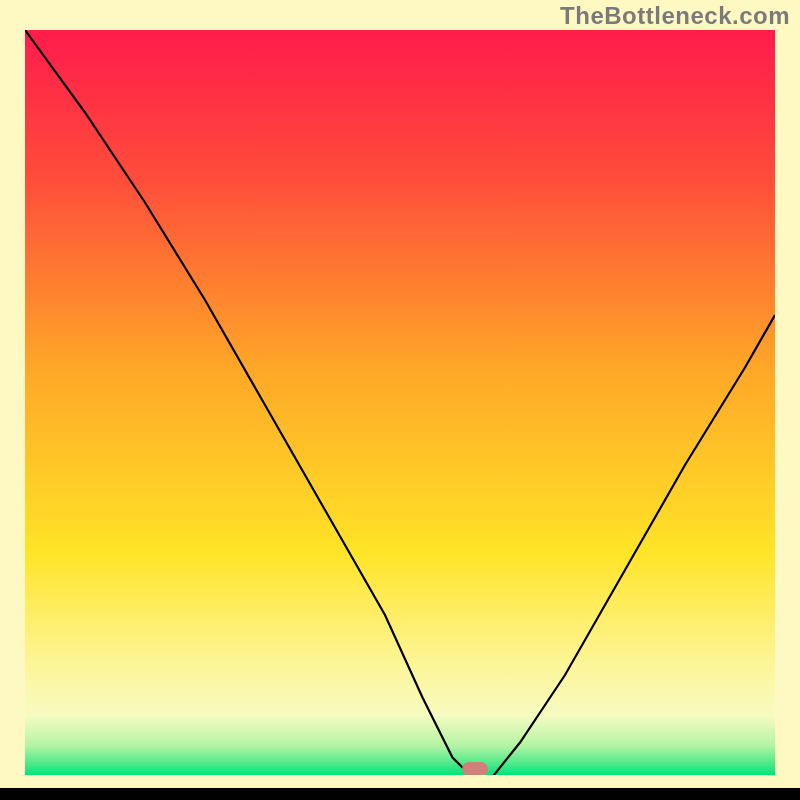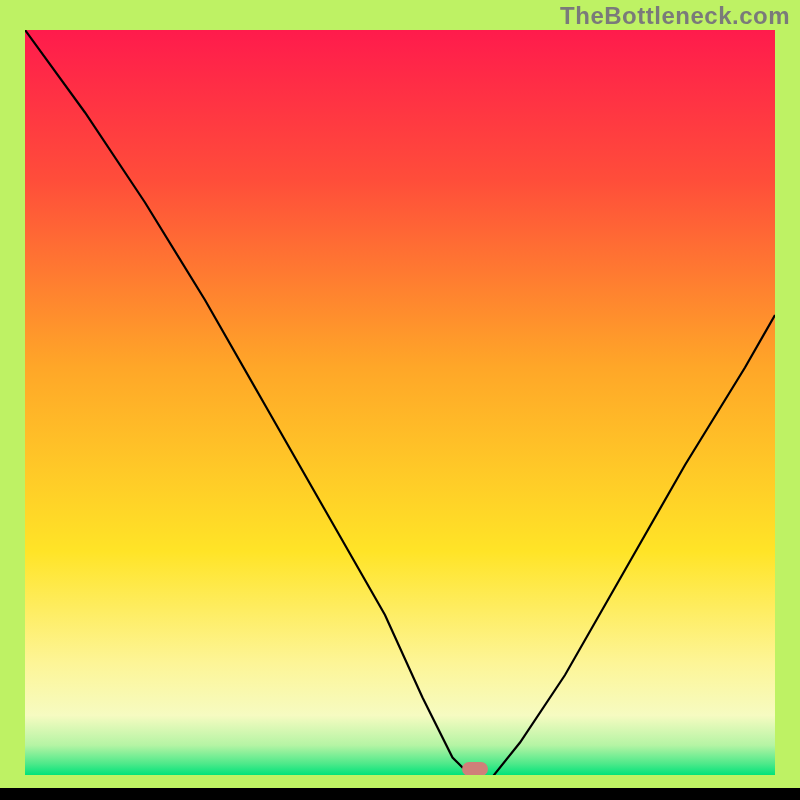--- a/index.html
+++ b/index.html
@@ -7,21 +7,21 @@
     padding: 0;
     width: 800px;
     height: 800px;
     background: #000;
     font-family: Arial, Helvetica, sans-serif;
   }
   .outer {
     position: relative;
     width: 800px;
     height: 788px;
-    background: #bef264;
+    background: #fef9c3;
   }
   .watermark {
     position: absolute;
     top: 2px;
     right: 10px;
     color: #7a7a7a;
     font-size: 24px;
     font-weight: bold;
     letter-spacing: 0.5px;
   }

